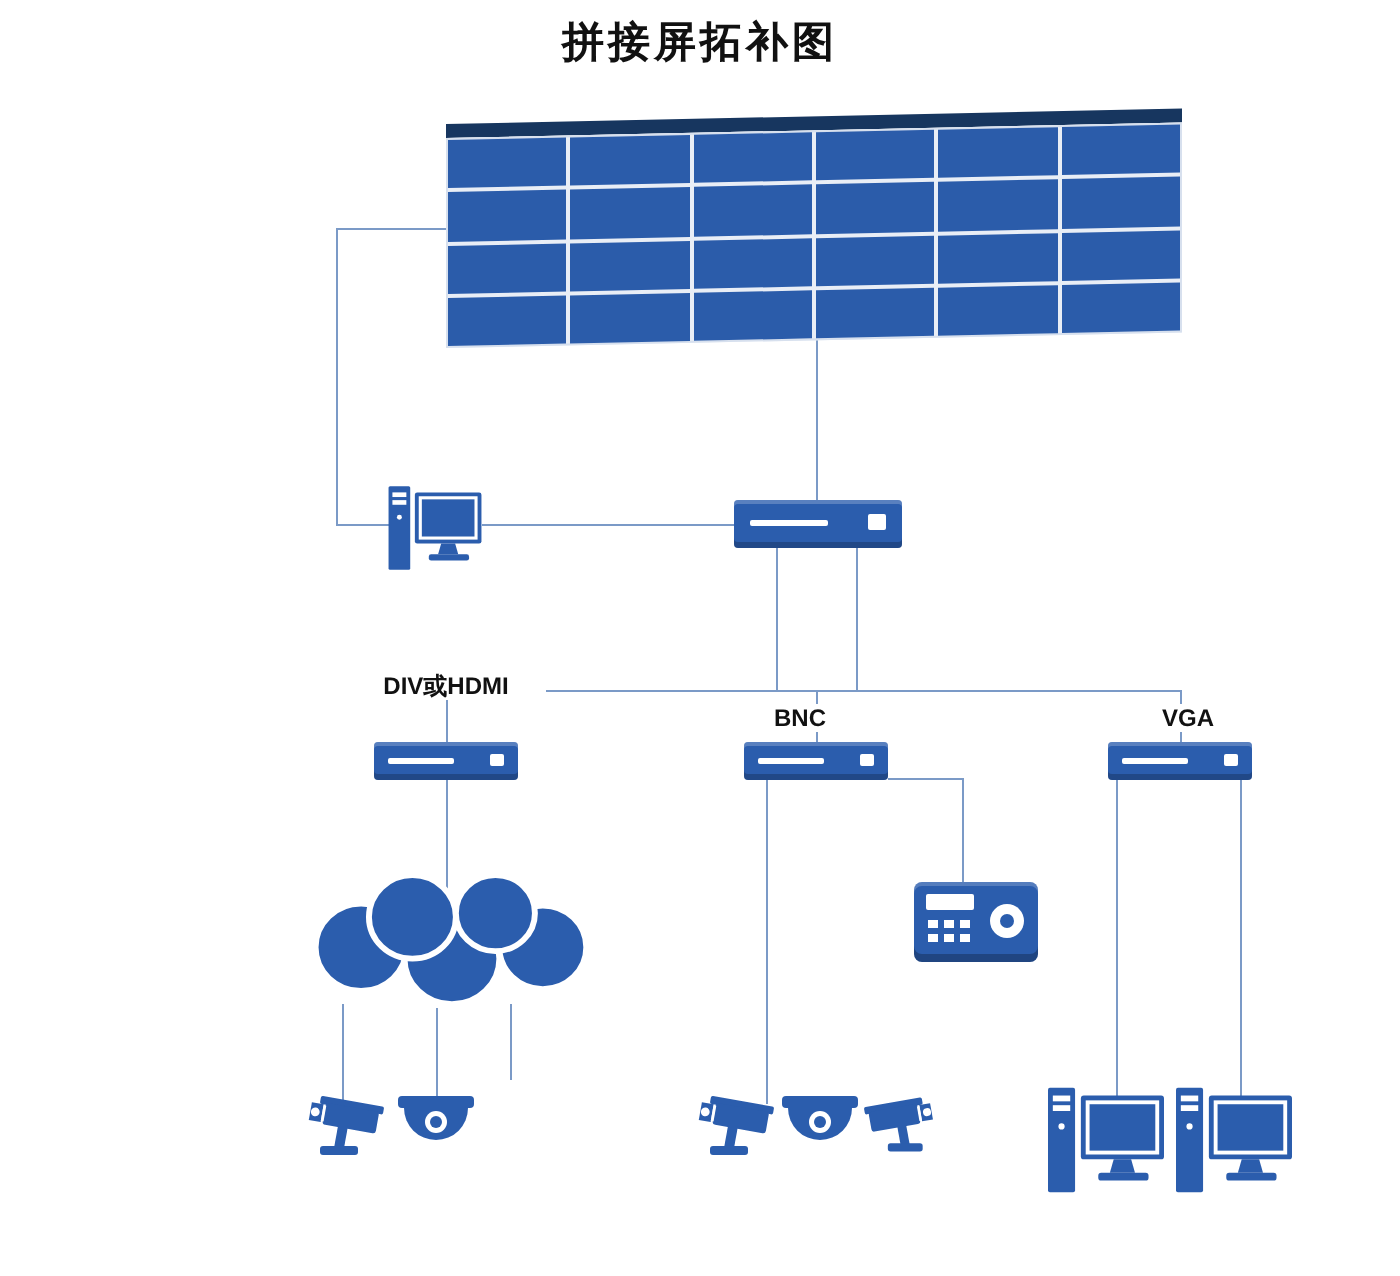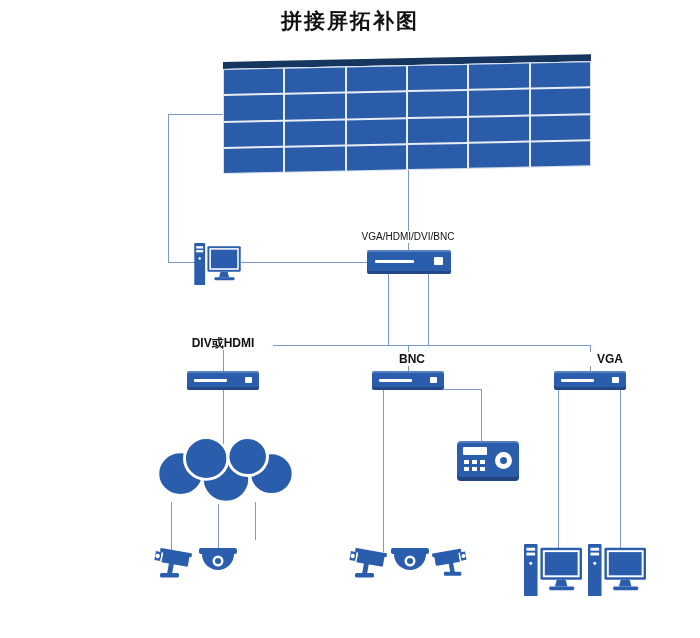--- a/index.html
+++ b/index.html
@@ -132,29 +132,28 @@
         <div class="wall-cell"></div>
         <div class="wall-cell"></div>
         <div class="wall-cell"></div>
       </div>
   </div>
 
   <svg class="icon" style="left:156px;top:240px;width:47px;height:48px">
       <use href="#sym-pc"></use>
     </svg>
 
-  <div class="label small" style="left:295px;top:231px;width:150px">VGA/HDMI/DVI/BNC</div>
   <div class="devbox" style="left:329px;top:250px;width:84px;height:24px">
     <div class="slot"></div>
     <div class="btn"></div>
   </div>
 
   <div class="label" style="left:135px;top:336px;width:100px">DIV或HDMI</div>
-  <div class="label" style="left:324px;top:352px;width:100px">BNC</div>
-  <div class="label" style="left:522px;top:352px;width:100px">VGA</div>
+  <div class="label" style="left:312px;top:352px;width:100px">BNC</div>
+  <div class="label" style="left:506px;top:352px;width:100px">VGA</div>
 
   <div class="devbox" style="left:149px;top:371px;width:72px;height:19px">
     <div class="slot"></div>
     <div class="btn" style="width:7px;height:6px"></div>
   </div>
   <div class="devbox" style="left:334px;top:371px;width:72px;height:19px">
     <div class="slot"></div>
     <div class="btn" style="width:7px;height:6px"></div>
   </div>
   <div class="devbox" style="left:516px;top:371px;width:72px;height:19px">

